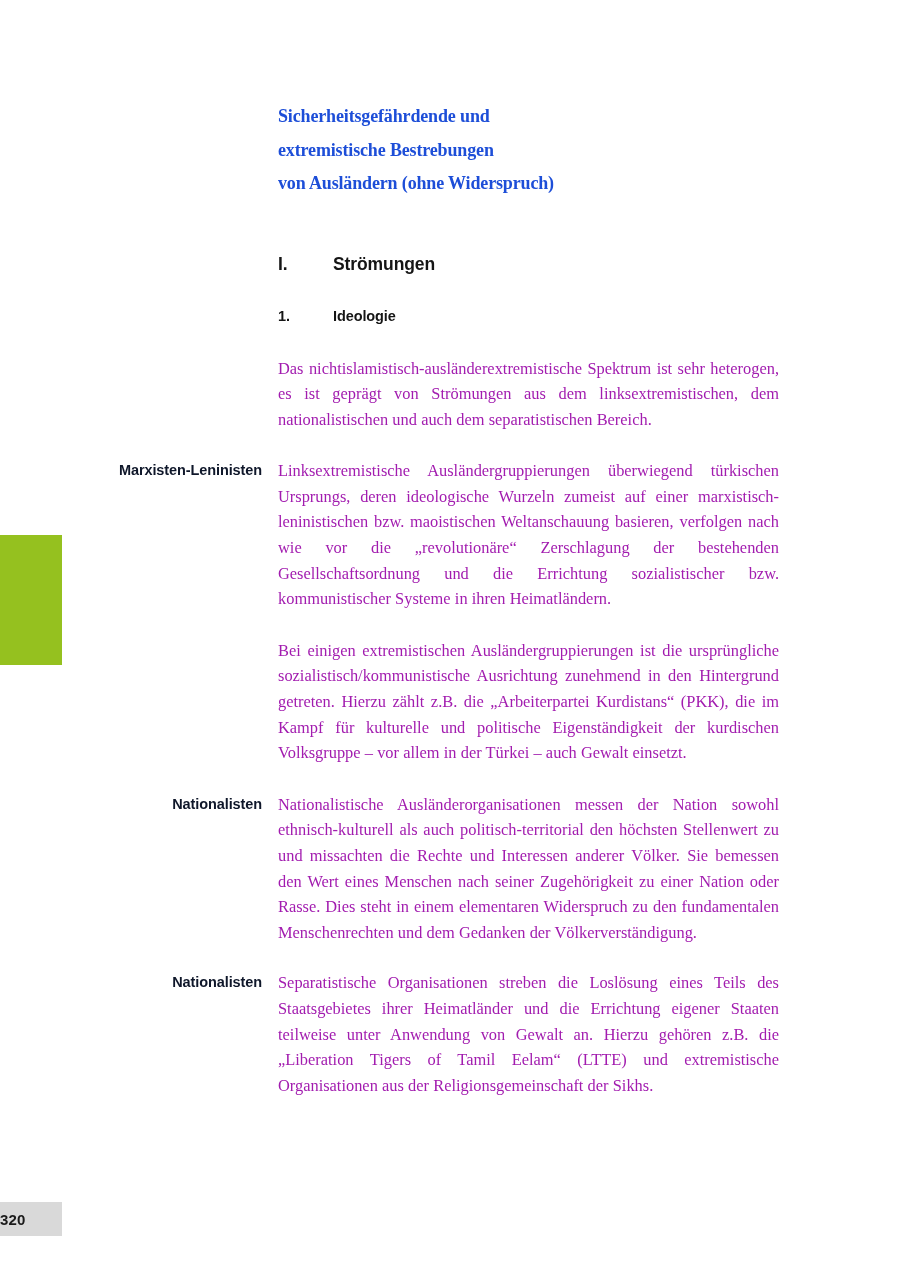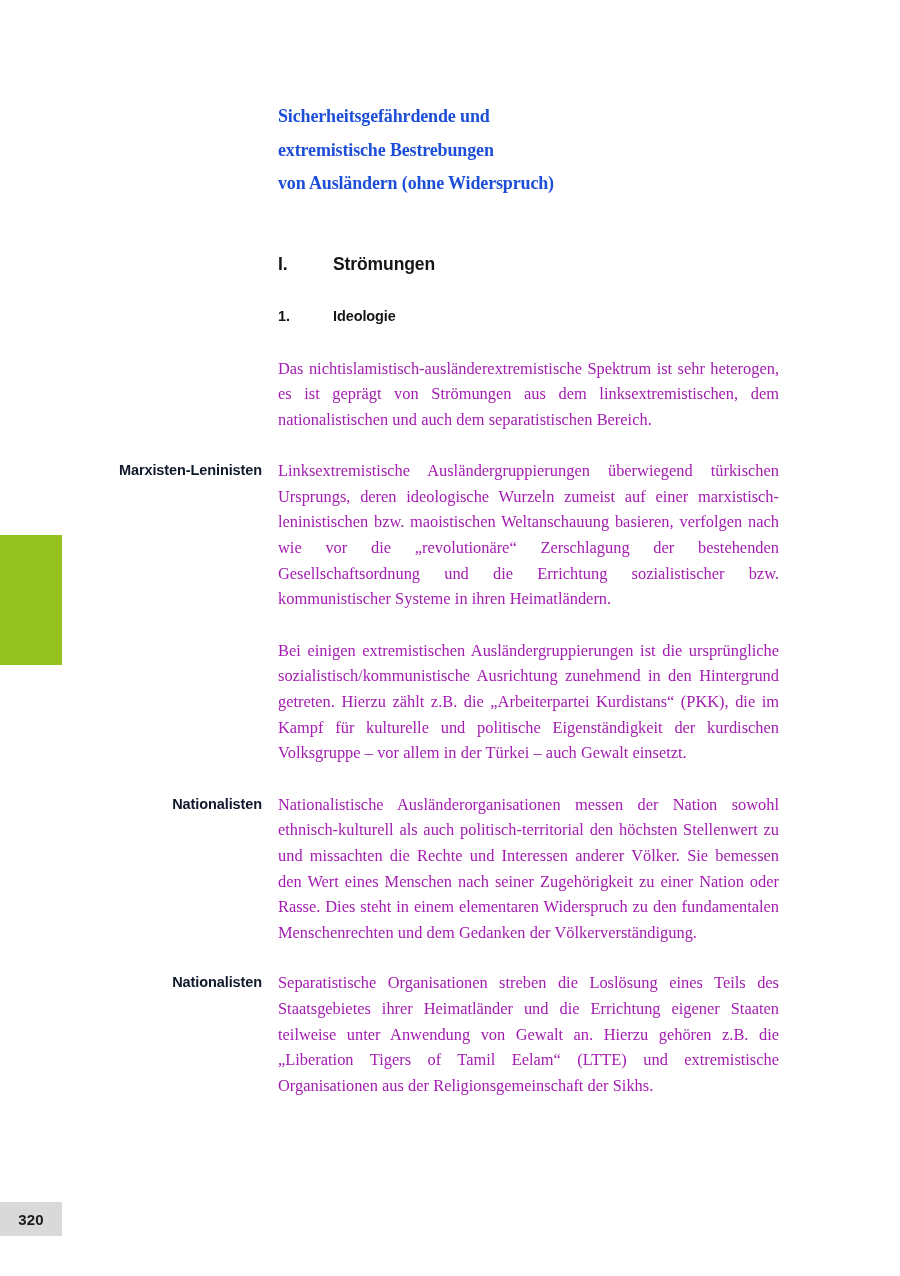--- a/index.html
+++ b/index.html
@@ -38,21 +38,21 @@
   
   .folio {
     position: absolute;
     left: 0;
     top: 1202px;
     width: 62px;
     height: 34px;
     background: #d9d9d9;
     display: flex;
     align-items: center;
-    justify-content: center;
+    justify-content: flex-start;
   }
   .folio-number {
     font-family: "Liberation Sans", sans-serif;
     font-weight: bold;
     font-size: 15px;
     color: #1a1a1a;
     letter-spacing: 0.2px;
   }
 
   

